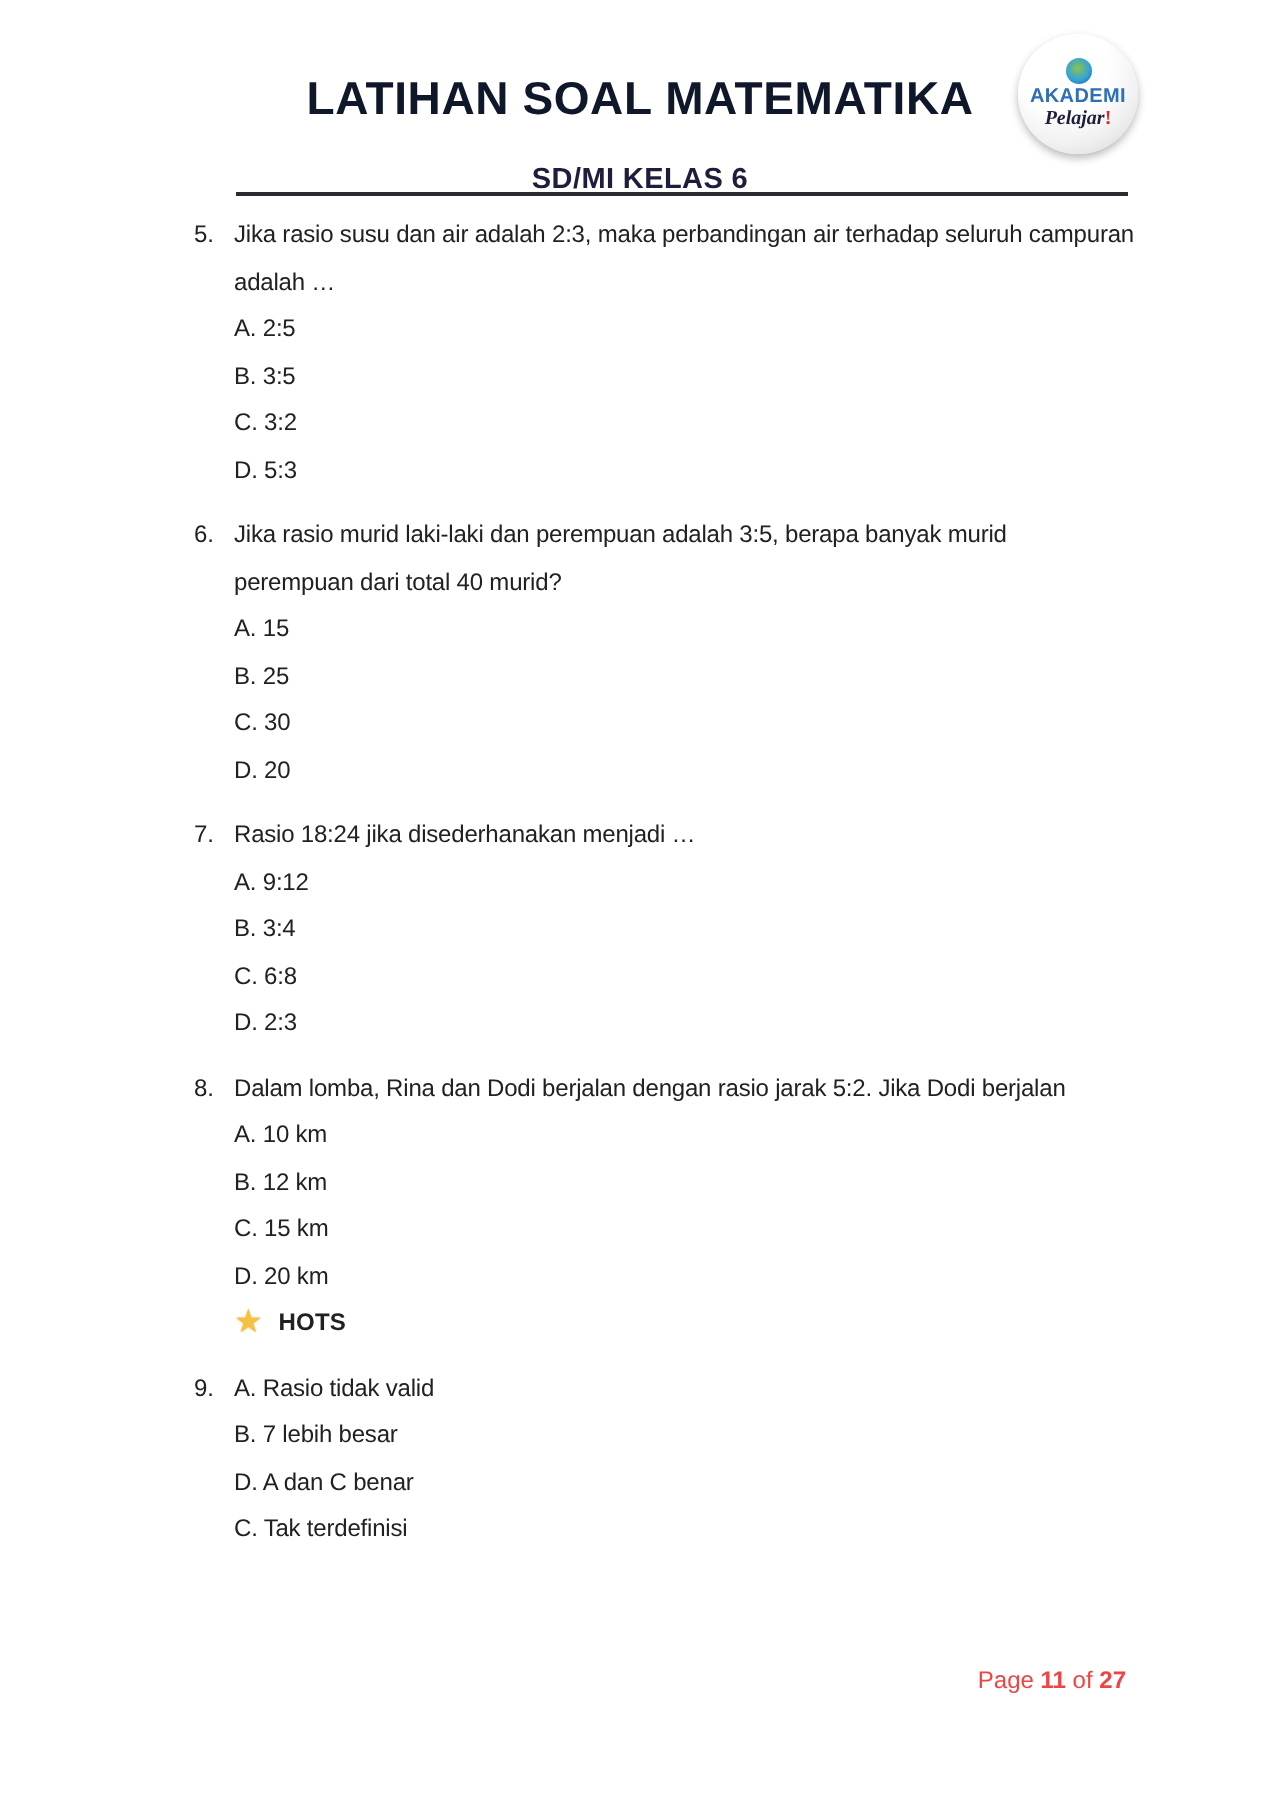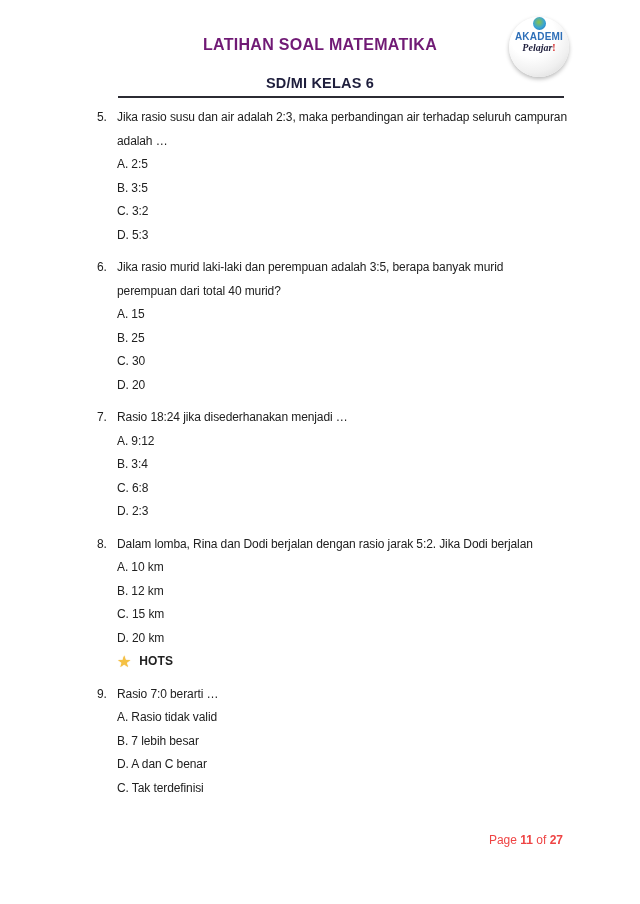--- a/index.html
+++ b/index.html
@@ -15,23 +15,23 @@
     font-family: "Liberation Sans", sans-serif;
     color: #212121;
     overflow: hidden;
   }
   
   .titles {
     padding-top: 37px;
     text-align: center;
   }
   .title {
-    font-size: 16px;
-    font-weight: bold;
-    color: #701a75;
+    font-size: 23px;
+    font-weight: bold;
+    color: #0f172a;
     letter-spacing: 0.3px;
     line-height: 1.05;
   }
   .subtitle {
     font-size: 14.5px;
     font-weight: bold;
     color: #1e1e3c;
     margin-top: 21px;
     letter-spacing: 0.2px;
   }
@@ -40,20 +40,21 @@
     top: 17px;
     right: 71px;
     width: 60px;
     height: 60px;
     border-radius: 50%;
     background: radial-gradient(circle at 38% 28%, #ffffff 40%, #f0f0f0 68%, #d2d2d2 100%);
     box-shadow: 0 2px 4px rgba(0,0,0,0.28);
     display: flex;
     flex-direction: column;
     align-items: center;
+    justify-content: center;
   }
   .globe {
     width: 13px;
     height: 13px;
     border-radius: 50%;
     background: radial-gradient(circle at 45% 40%, #8bc34a 0%, #35a3d8 55%, #1c5c9c 100%);
     margin-bottom: 1px;
   }
   .logo-name {
     font-size: 10px;
@@ -189,21 +190,20 @@
         <div class="q-badge">
           <span class="star">★</span>
           <span class="badge-label">HOTS</span>
         </div>
       </div>
     </div>
 
     <div class="question">
       <div class="q-num">9.</div>
       <div class="q-body">
-        <div class="q-line">Rasio 7:0 berarti …</div>
         <div class="q-option">A. Rasio tidak valid</div>
         <div class="q-option">B. 7 lebih besar</div>
         <div class="q-option">D. A dan C benar</div>
         <div class="q-option">C. Tak terdefinisi</div>
       </div>
     </div>
 
   </main>
 
   <footer class="footer"><span>Page </span><b>11</b><span> of </span><b>27</b></footer>

